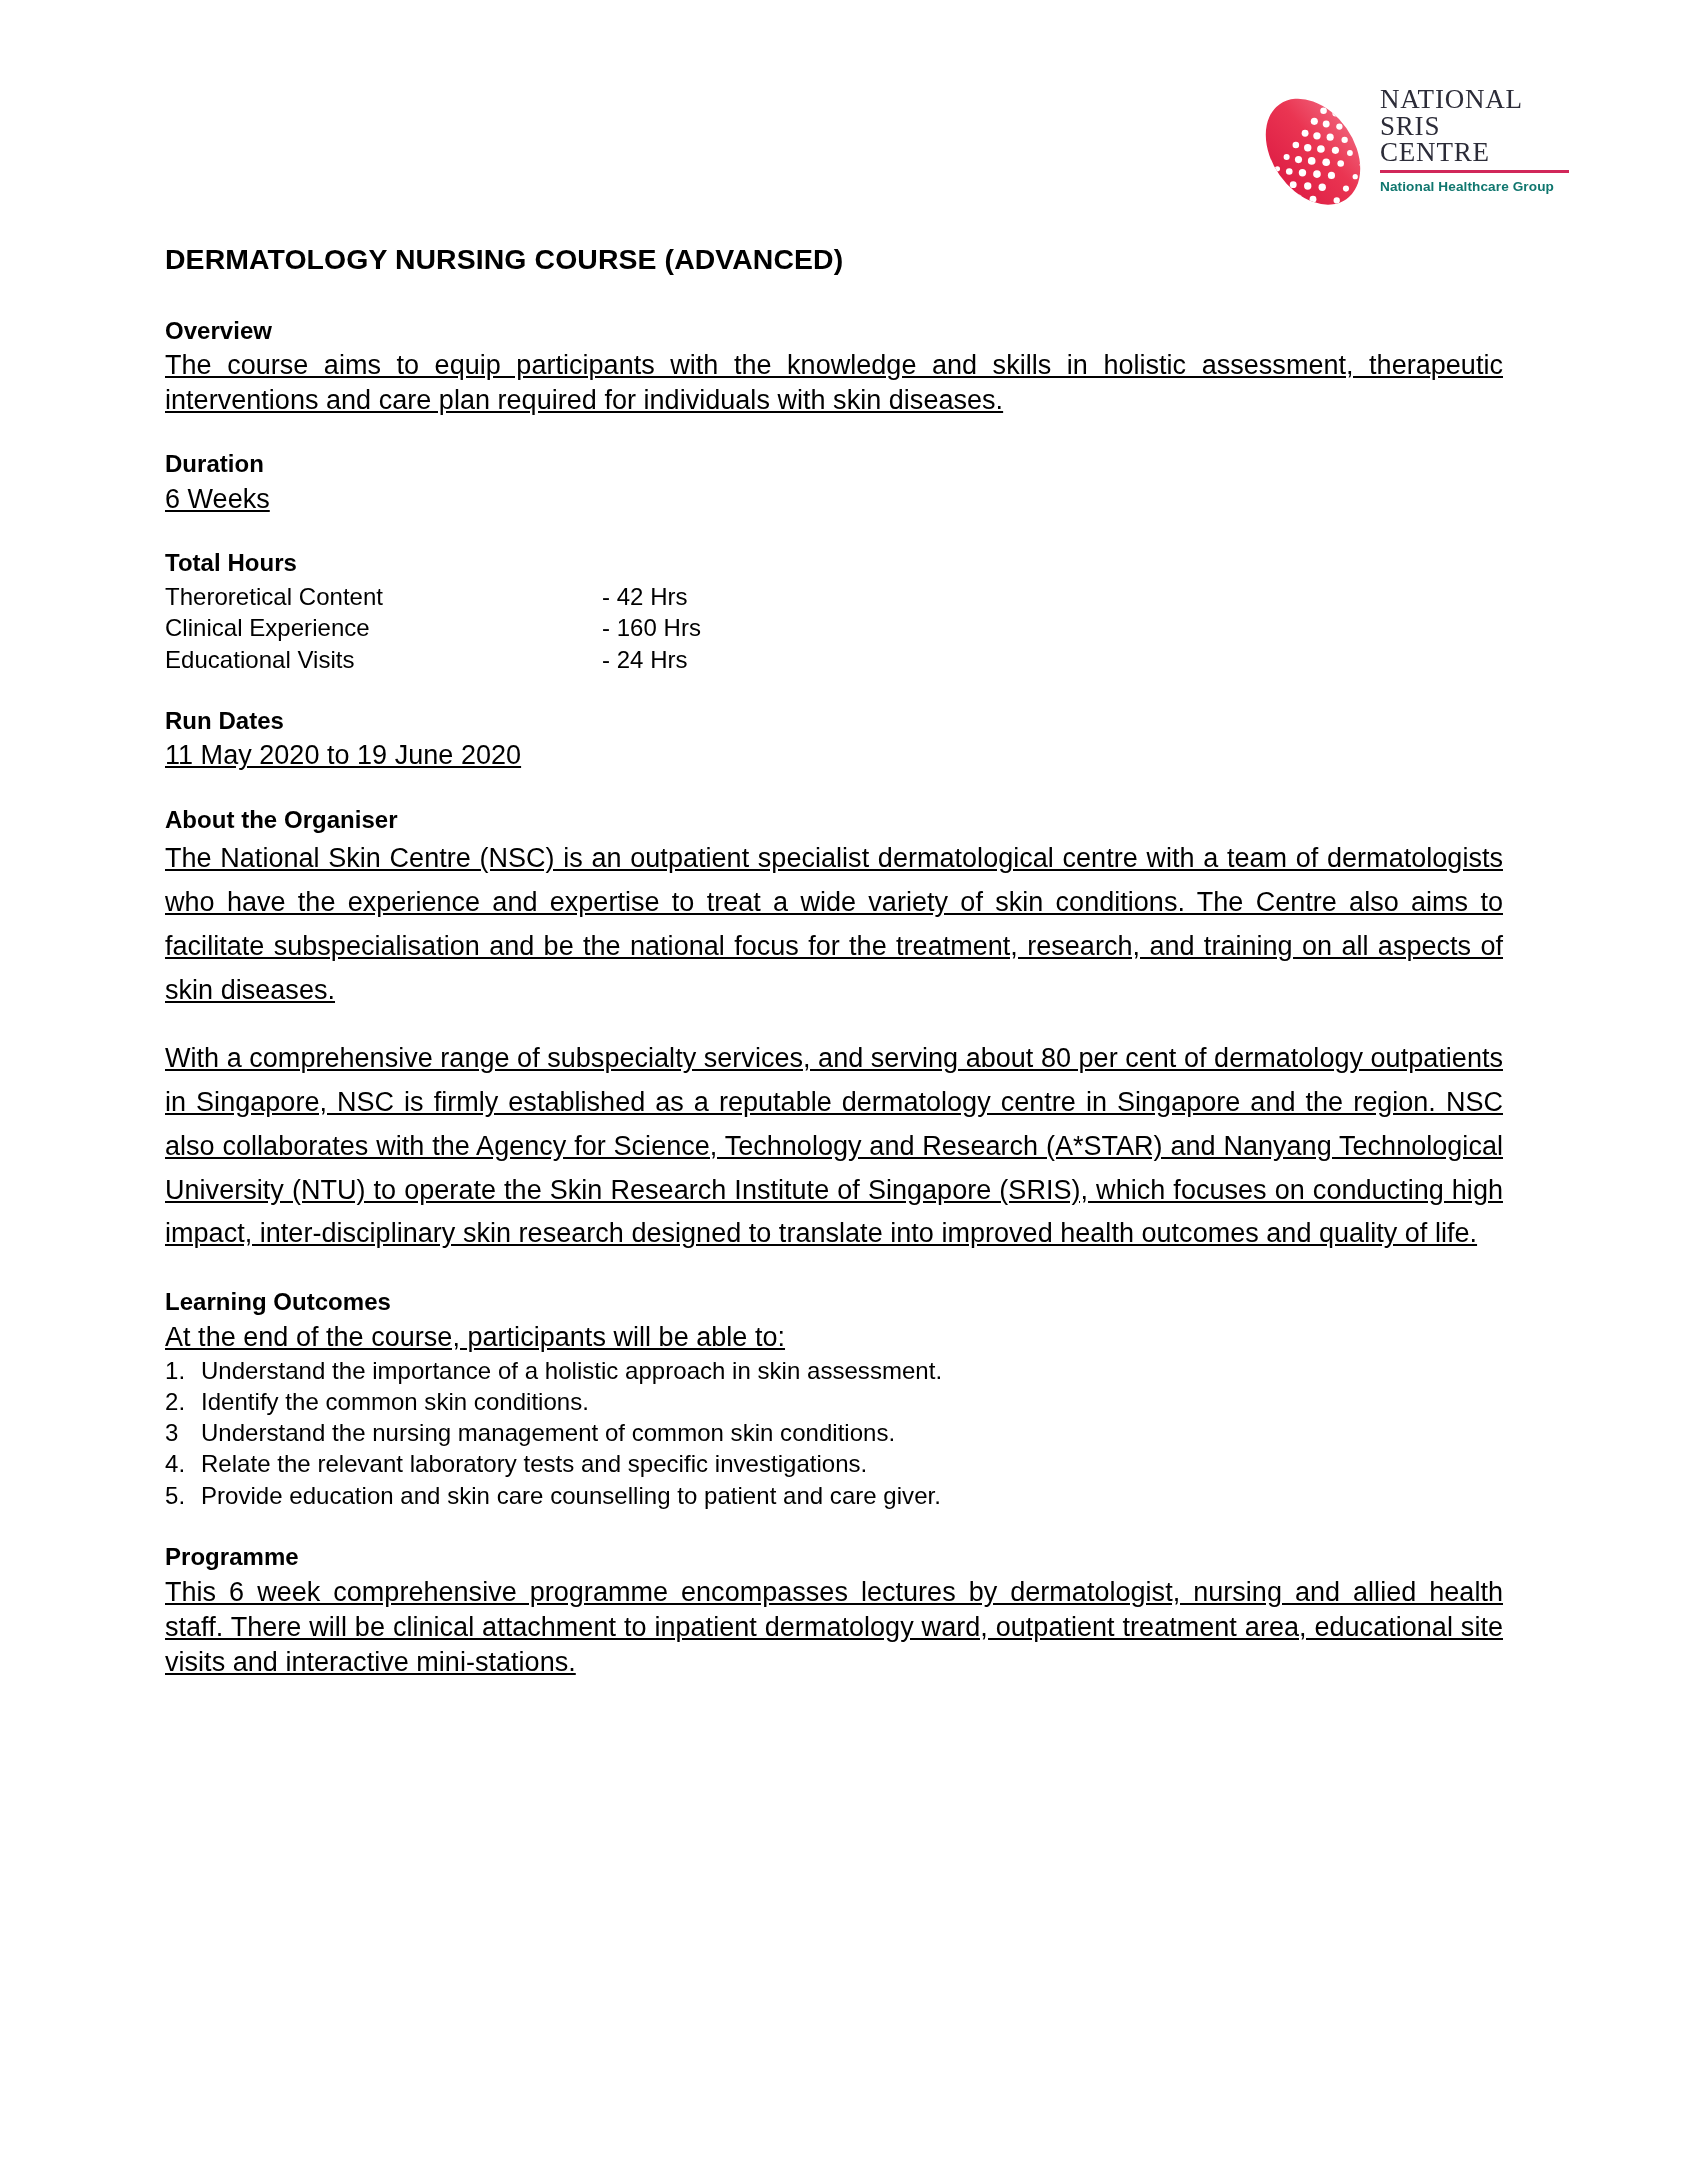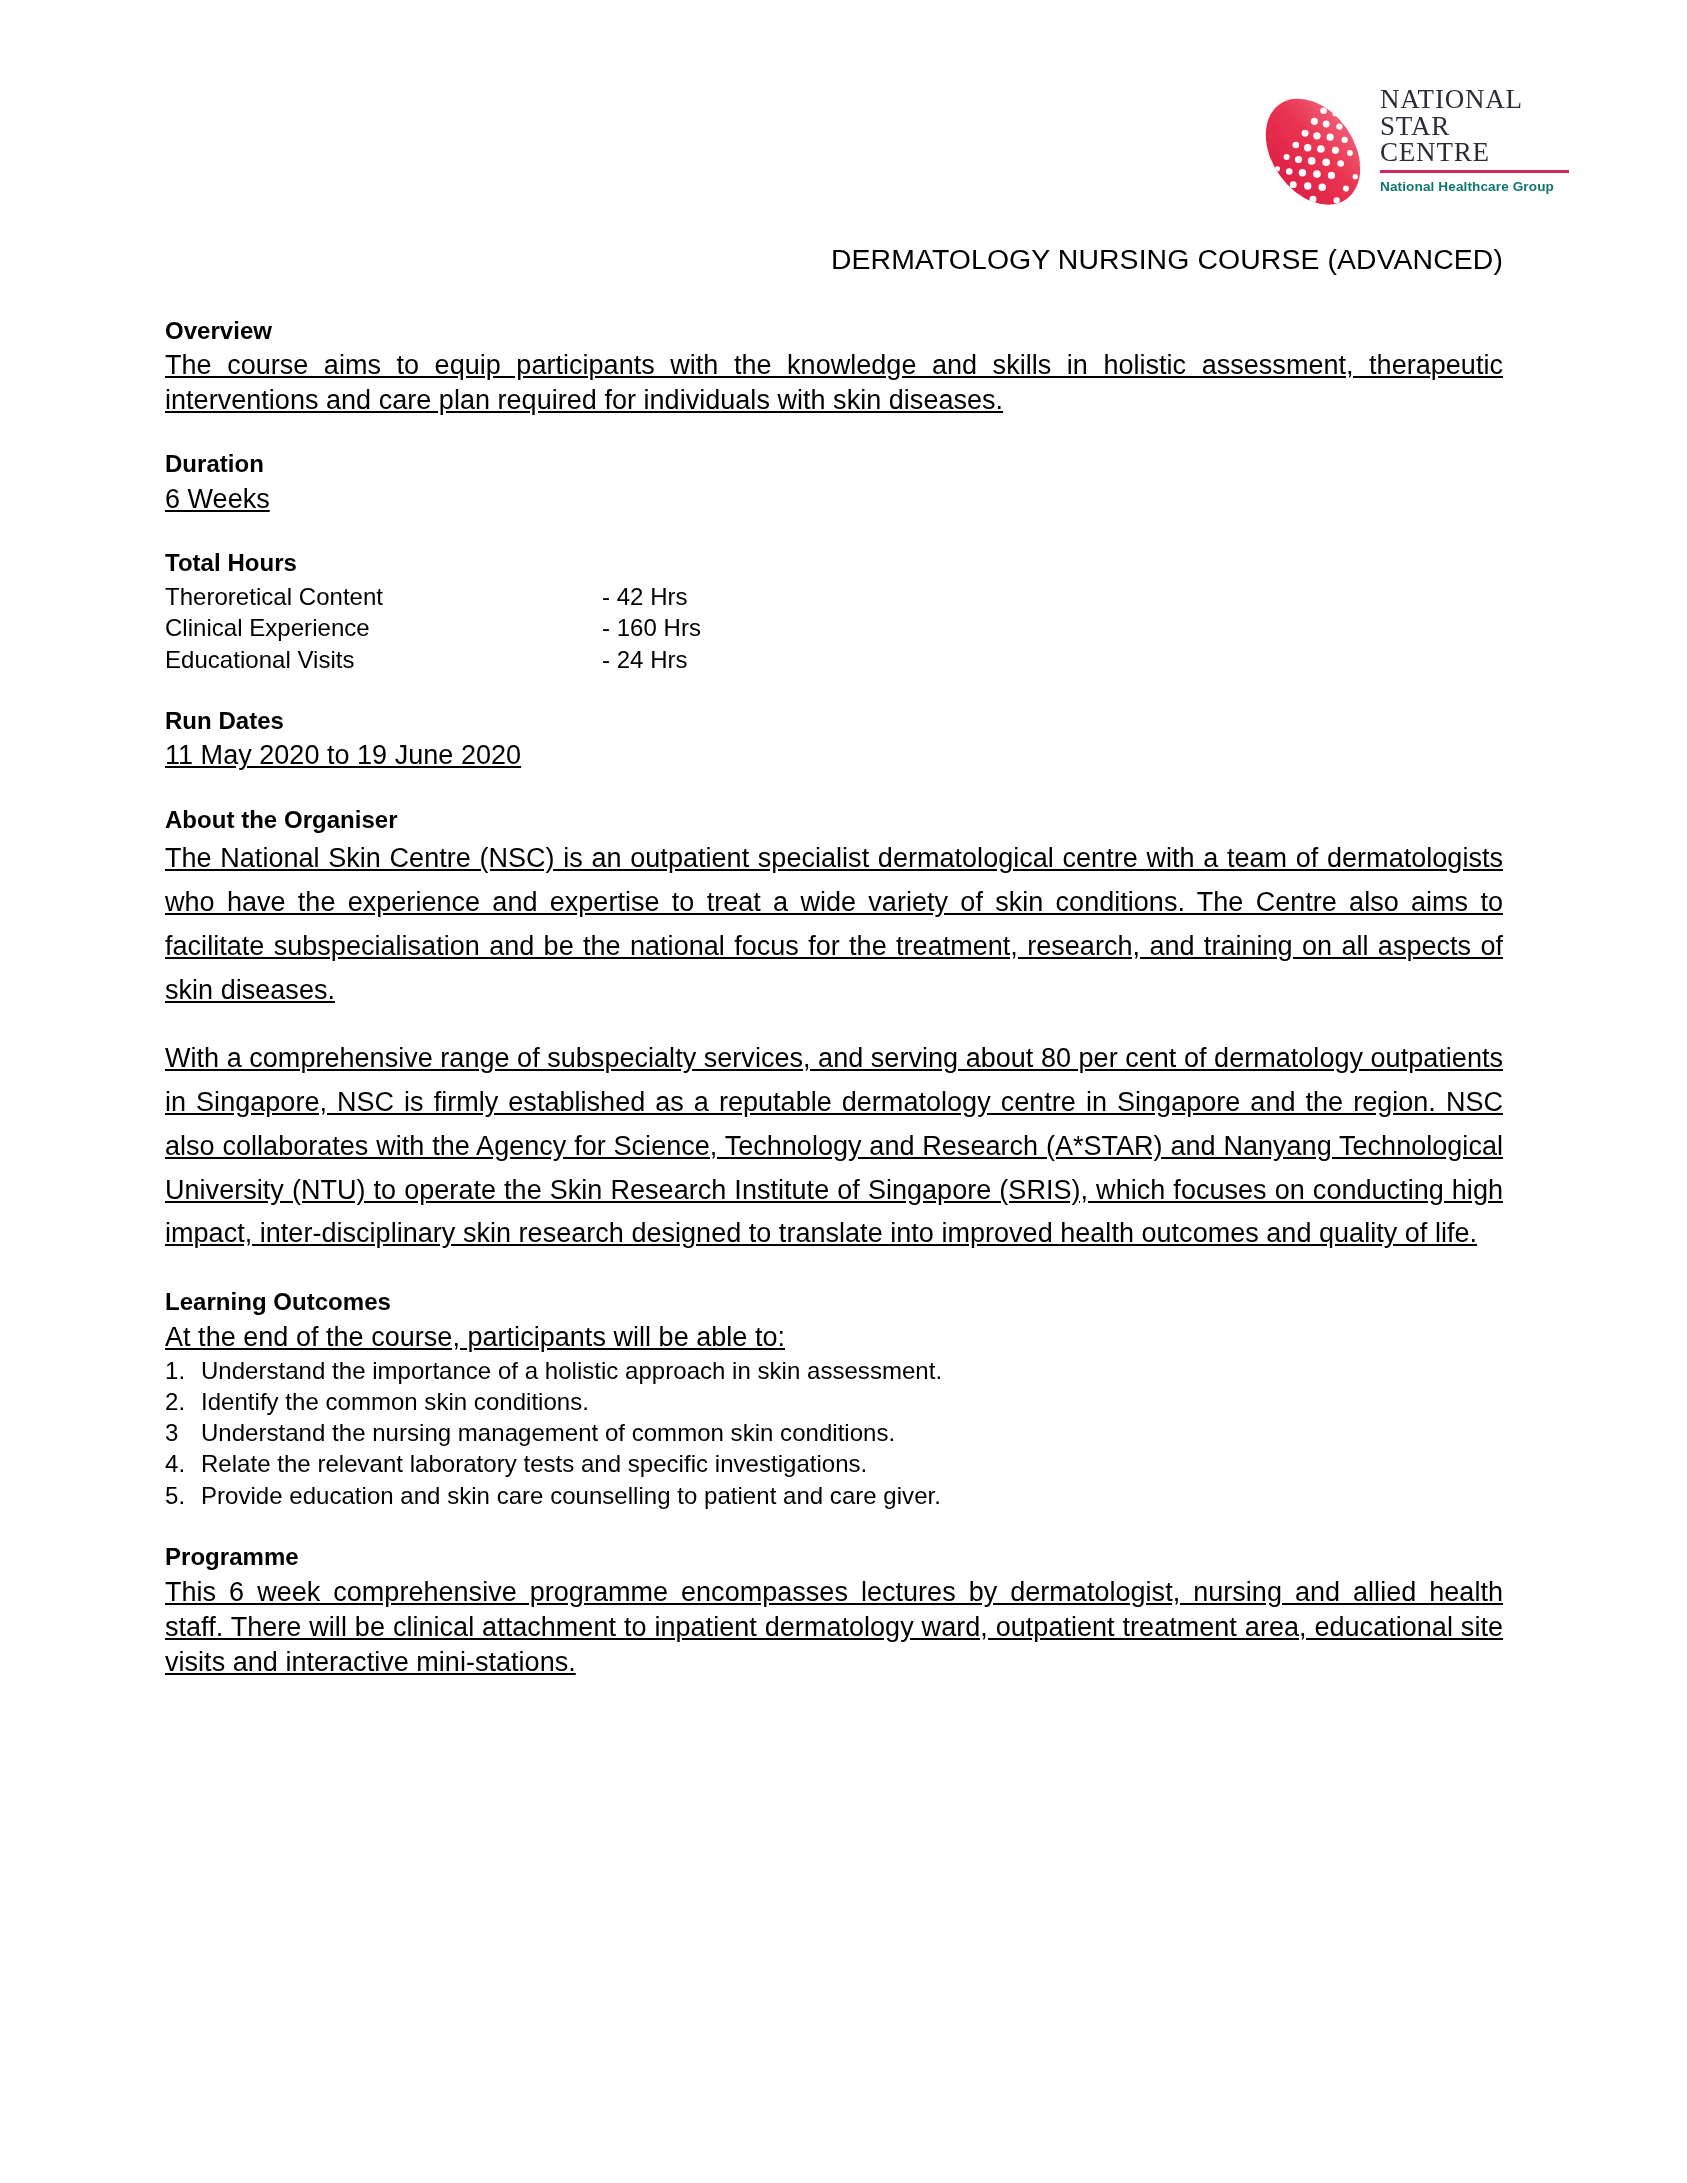--- a/index.html
+++ b/index.html
@@ -68,25 +68,24 @@
 
   
   .doc {
     position: absolute;
     left: 165px;
     top: 243px;
     width: 1338px;
   }
   .doc-title {
     font-size: 28.4px;
-    font-weight: normal;
+    font-weight: bold;
     letter-spacing: 0.1px;
     margin: 0 0 38px 0;
     line-height: 1.18;
-    text-align: right;
   }
   .sec { margin: 0 0 30px 0; }
   .sec-tight { margin: 0 0 29px 0; }
   h2.heading {
     font-size: 24px;
     font-weight: bold;
     margin: 0 0 2.6px 0;
     line-height: 1.30;
     letter-spacing: 0.03px;
   }
@@ -192,21 +191,21 @@
             <circle cx="144" cy="130" r="4"></circle>
           <circle cx="154" cy="112" r="3.4"></circle>
           <circle cx="110" cy="14" r="3.6"></circle>
             <circle cx="124" cy="18" r="3"></circle>
         </g>
       </g>
     </svg>
 
     <div class="logo-text">
       <div class="logo-name">NATIONAL</div>
-      <div class="logo-name">STAR</div>
+      <div class="logo-name">SRIS</div>
       <div class="logo-name">CENTRE</div>
       <div class="logo-rule"></div>
       <div class="logo-sub">National Healthcare Group</div>
     </div>
   </div>
 
   <div class="doc">
 
     <h1 class="doc-title">DERMATOLOGY NURSING COURSE (ADVANCED)</h1>
 

